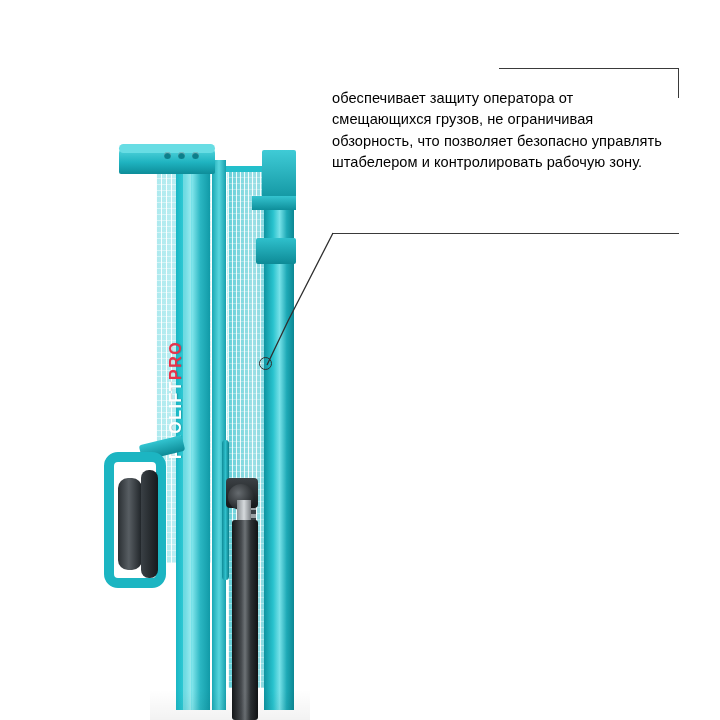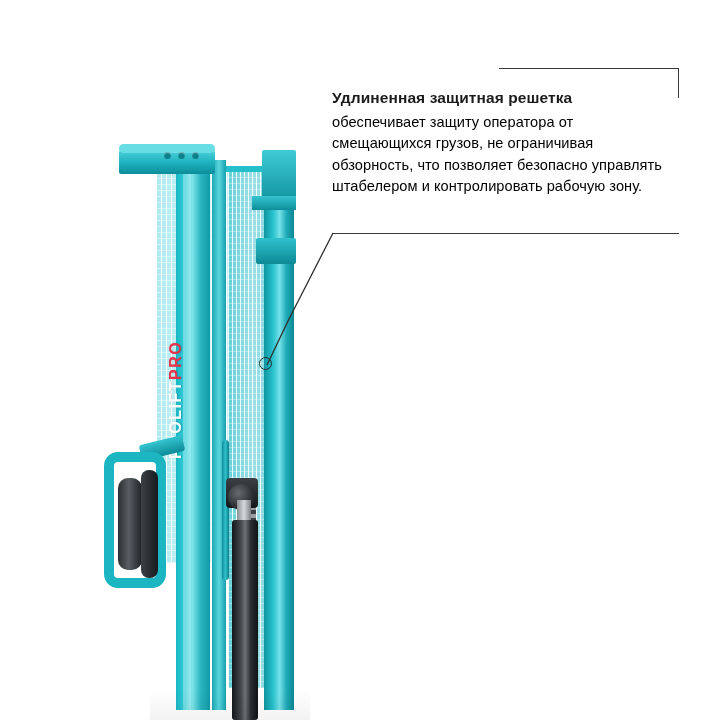--- a/index.html
+++ b/index.html
@@ -398,17 +398,16 @@
   <div class="rule-top"></div>
   <div class="rule-top-tick"></div>
   <div class="rule-bottom"></div>
 
   <svg class="leader" viewBox="0 0 90 150">
     <path d="M78 8 L33 96 L12 140" fill="none" stroke="#2f2f2f" stroke-width="1.3"></path>
   </svg>
   <div class="dot-marker"></div>
 
   <div class="callout">
-    <p class="callout-title">Удлиненная защитная решетка</p>
     <p class="callout-body">обеспечивает защиту оператора от смещающихся грузов, не ограничивая обзорность, что позволяет безопасно управлять штабелером и контролировать рабочую зону.</p>
   </div>
 
 </div>
 
 </body></html>

